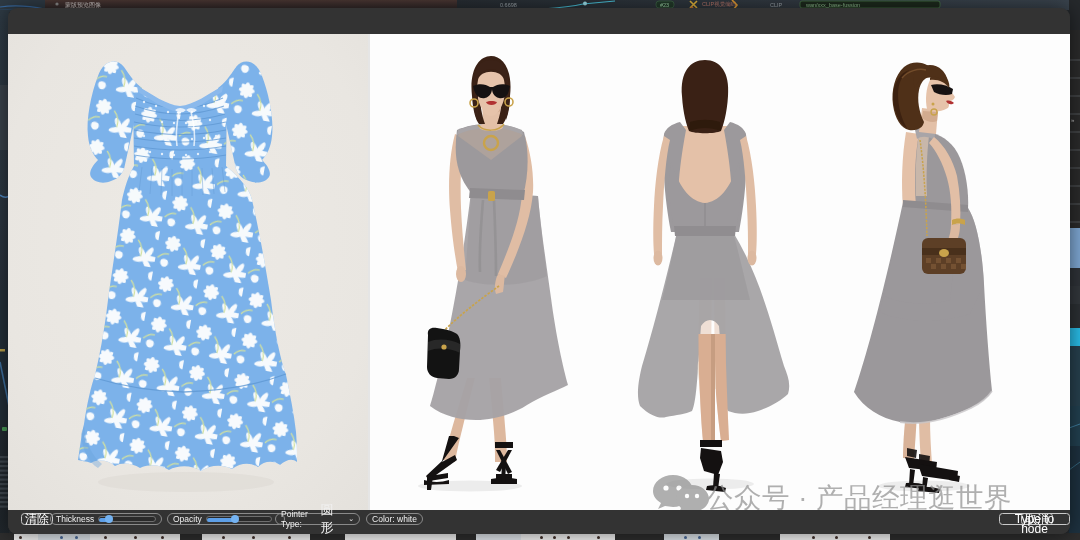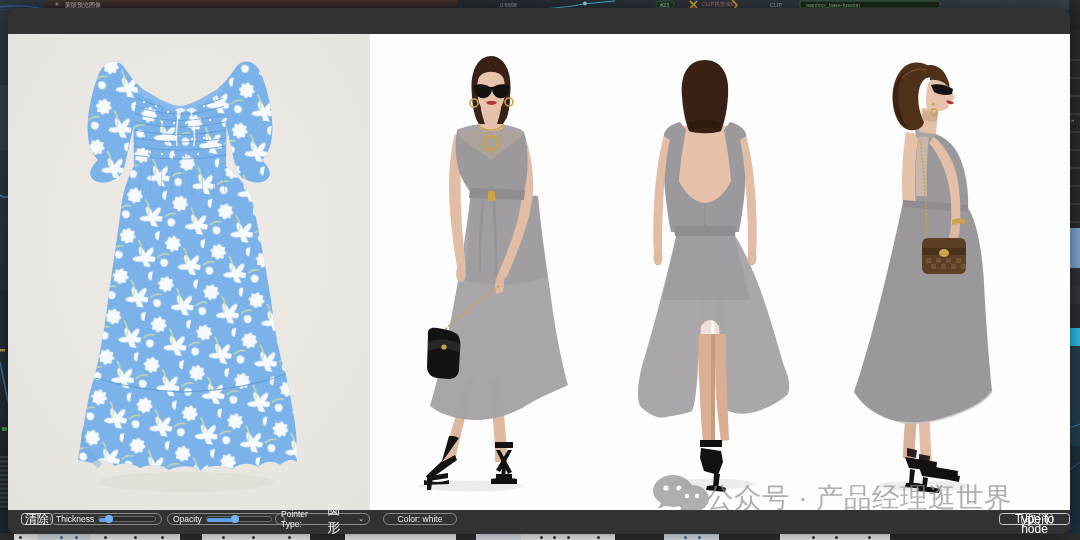--- a/index.html
+++ b/index.html
@@ -428,18 +428,18 @@
           <div class="fill" style="width:12px"></div>
           <div class="knob" style="left:6px"></div>
         </div>
       </div>
       <div class="pill" style="left:159px;width:118px">Opacity
         <div class="track" style="width:66px;margin-left:4px">
           <div class="fill" style="width:29px"></div>
           <div class="knob" style="left:24px"></div>
         </div>
       </div>
-      <div class="pill" style="left:267px;width:95px">Pointer Type:&nbsp;<span style="font-size:13px">圆形</span><span style="margin-left:8px;font-size:7px">⌄</span></div>
-      <div class="pill" style="left:375px;width:74px;justify-content:center">Color: white</div>
+      <div class="pill" style="left:267px;width:85px">Pointer Type:&nbsp;<span style="font-size:13px">圆形</span><span style="margin-left:8px;font-size:7px">⌄</span></div>
+      <div class="pill" style="left:358px;width:57px;justify-content:center">Color: white</div>
       <div class="tbtn" style="left:1013px;padding:0 3px">取消</div>
       <div class="tbtn" style="left:991px">Type to node</div>
     </div>
   </div>
 </div>
 </body></html>

